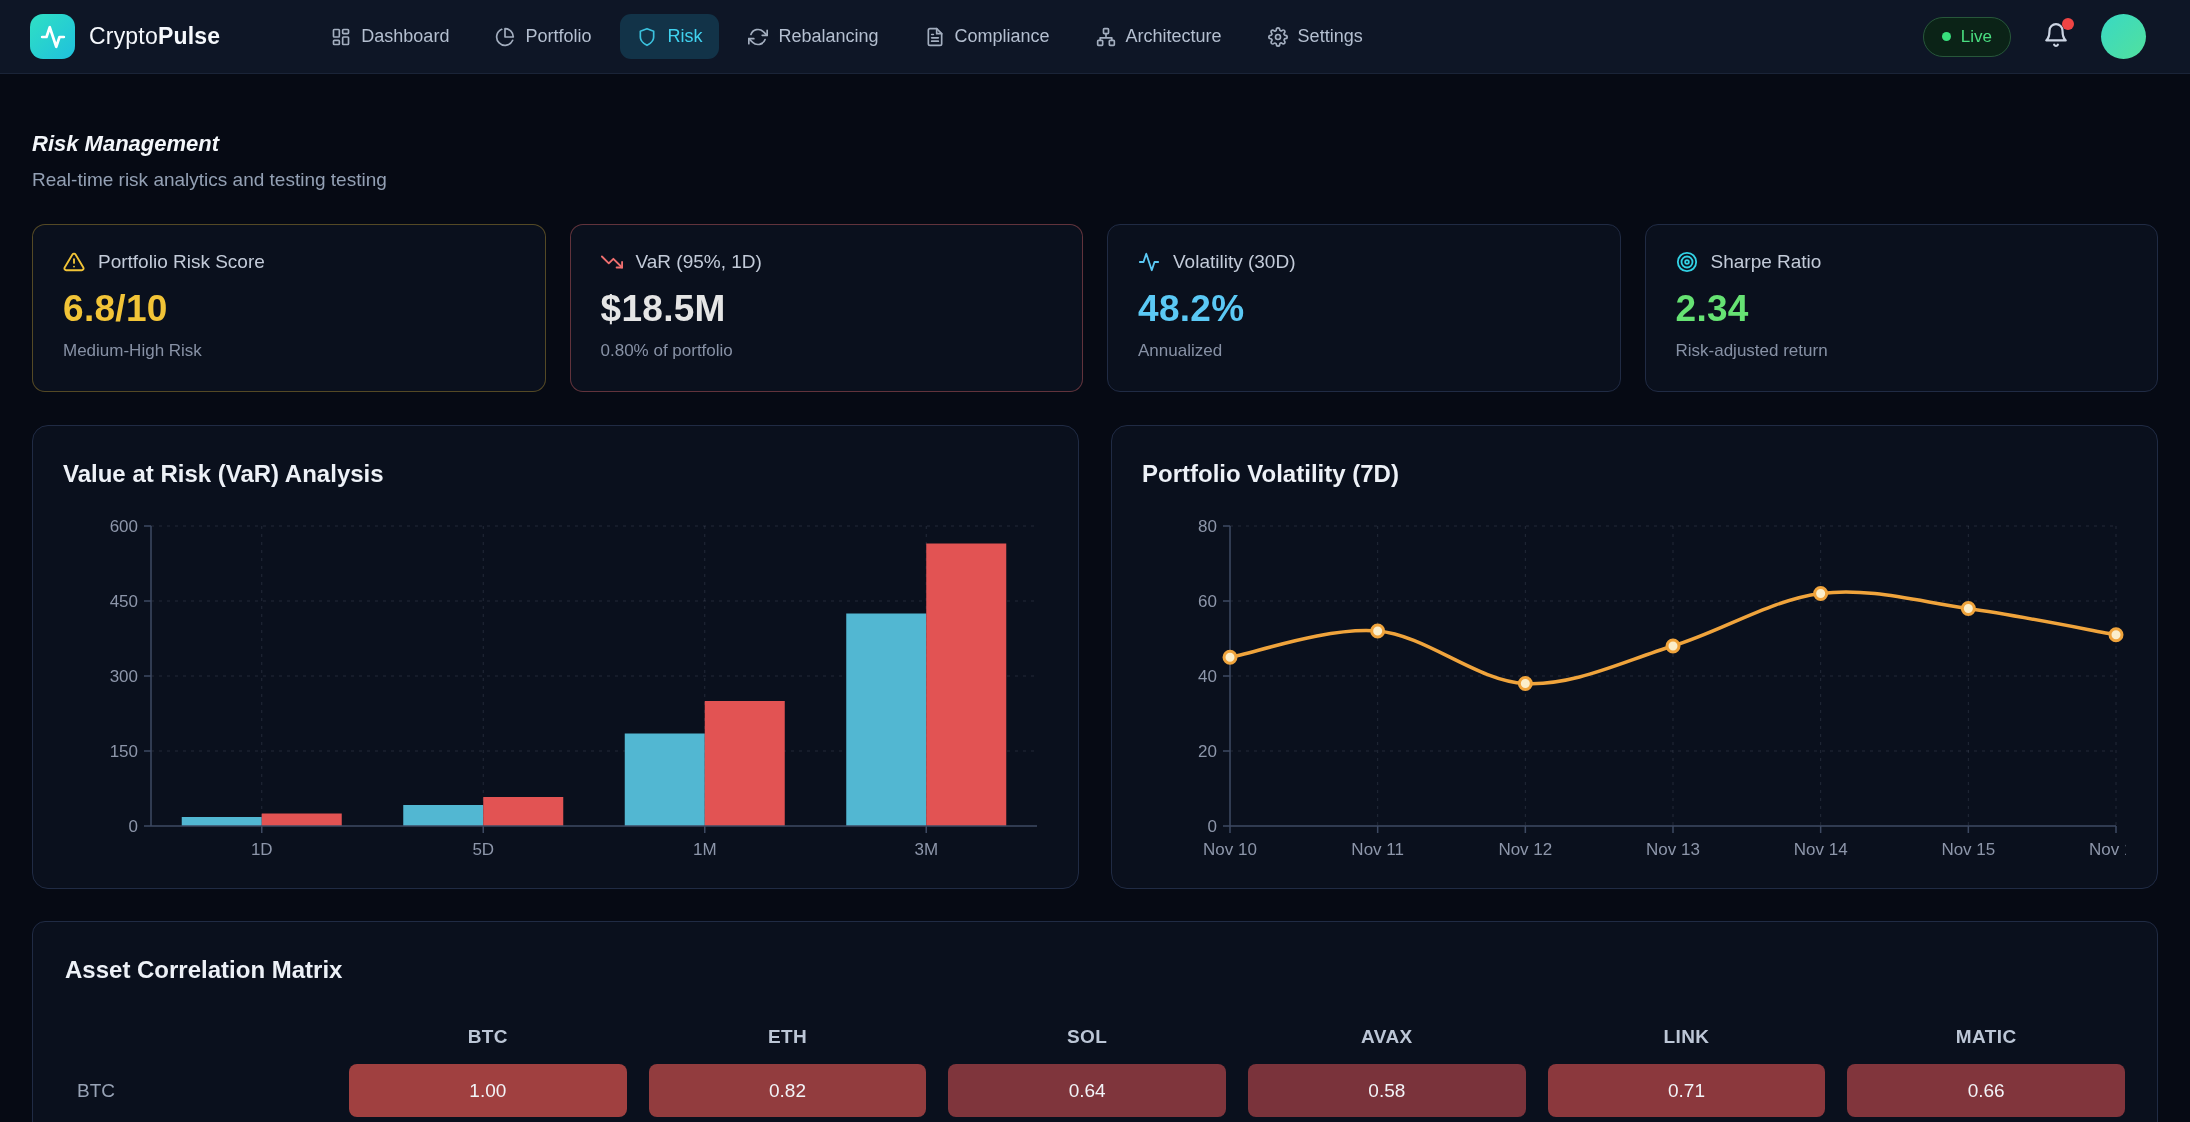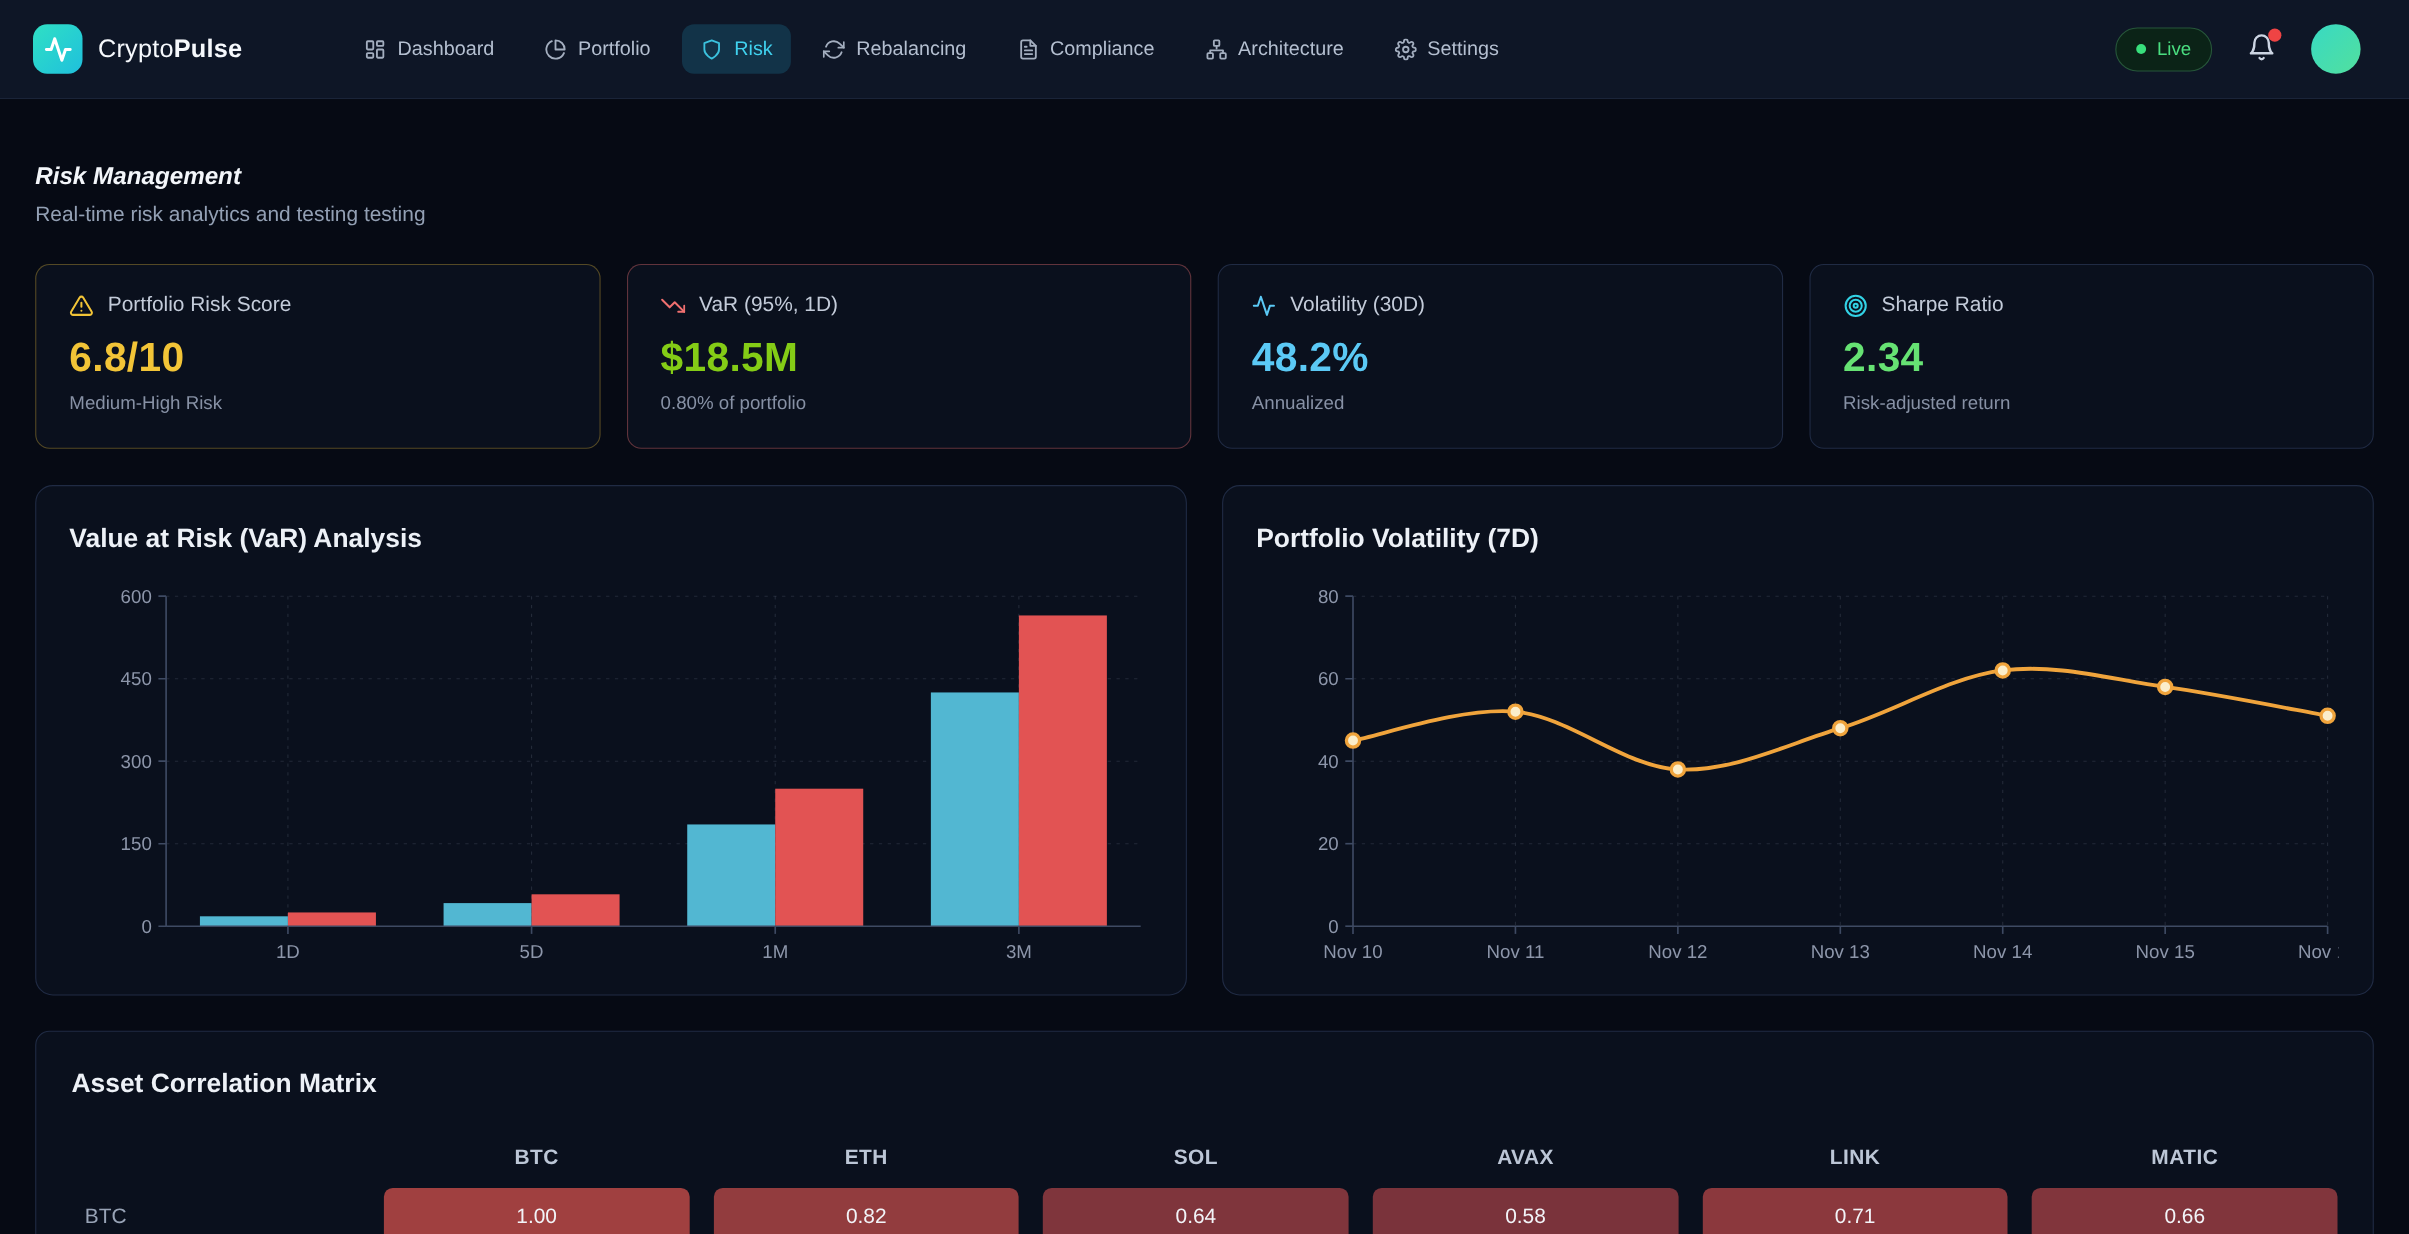--- a/index.html
+++ b/index.html
@@ -4,21 +4,21 @@
 <style>
   * { box-sizing: border-box; }
   html,body { margin:0; padding:0; }
   body {
     width:2190px; height:1122px; overflow:hidden;
     background:#060a14; color:#e5eaf2;
     font-family:"Liberation Sans","DejaVu Sans",sans-serif;
   }
   
   .topbar {
-    height:90px; display:flex; align-items:center;
+    height:74px; display:flex; align-items:center;
     padding:0 44px 0 30px; background:#0e1626;
     border-bottom:1px solid #1a2438;
   }
   .brand { display:flex; align-items:center; gap:14px; cursor:pointer; }
   .logo {
     width:45px; height:45px; border-radius:13px;
     background:linear-gradient(135deg,#2fe0c4,#1fc0dd);
     display:flex; align-items:center; justify-content:center;
   }
   .brand-name { font-size:23px; color:#f5f8fc; letter-spacing:.2px; }
@@ -200,21 +200,21 @@
       <div class="card stat-card" style="border-color: rgba(239, 111, 111, 0.38);">
         <div class="stat-label">
           <span class="stat-icon" style="color:#ef6f6f">
             <svg width="22" height="22" viewBox="0 0 24 24" fill="none" stroke="currentColor" stroke-width="2" stroke-linecap="round" stroke-linejoin="round">
               <path d="M23 18l-9.5-9.5-5 5L1 6"></path>
               <path d="M17 18h6v-6"></path>
             </svg>
           </span>
           <span>VaR (95%, 1D)</span>
         </div>
-        <div class="stat-value" style="color:#84cc16">$18.5M</div>
+        <div class="stat-value" style="color:#e5e5e5">$18.5M</div>
         <div class="stat-sub">0.80% of portfolio</div>
       </div>
       <div class="card stat-card" style="border-color: rgb(32, 43, 68);">
         <div class="stat-label">
           <span class="stat-icon" style="color:#5bc9f5">
             <svg width="22" height="22" viewBox="0 0 24 24" fill="none" stroke="currentColor" stroke-width="2" stroke-linecap="round" stroke-linejoin="round">
               <path d="M22 12h-4l-3 9L9 3l-3 9H2"></path>
             </svg>
           </span>
           <span>Volatility (30D)</span>

